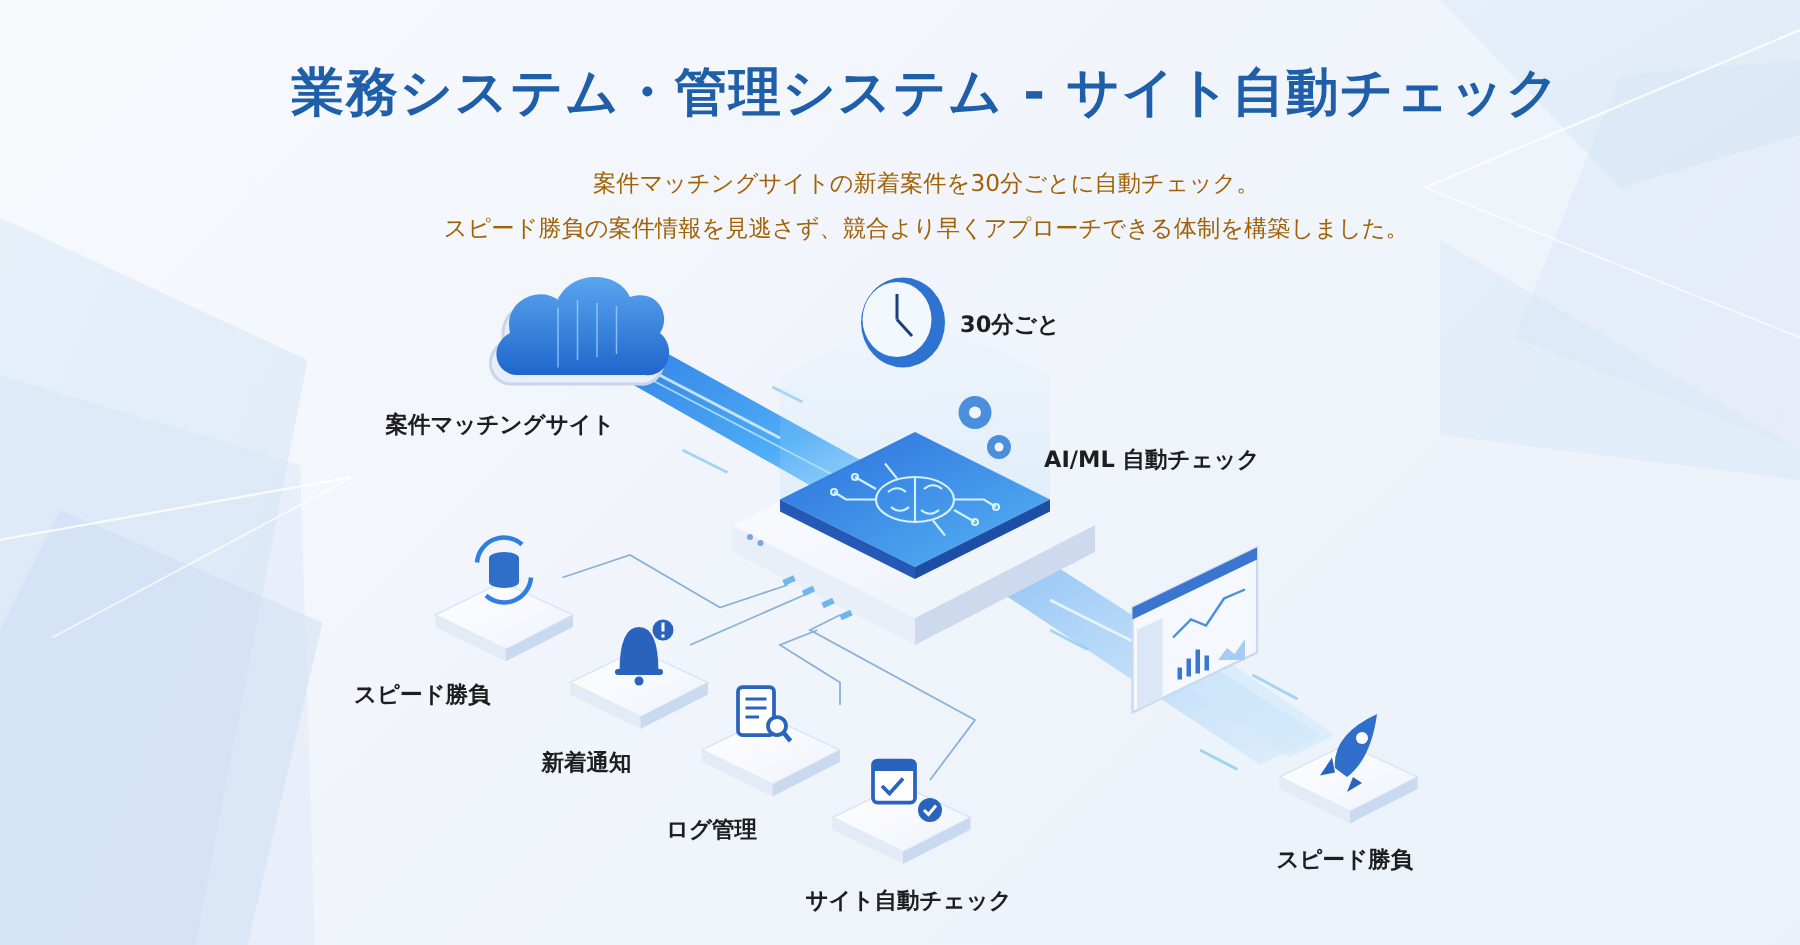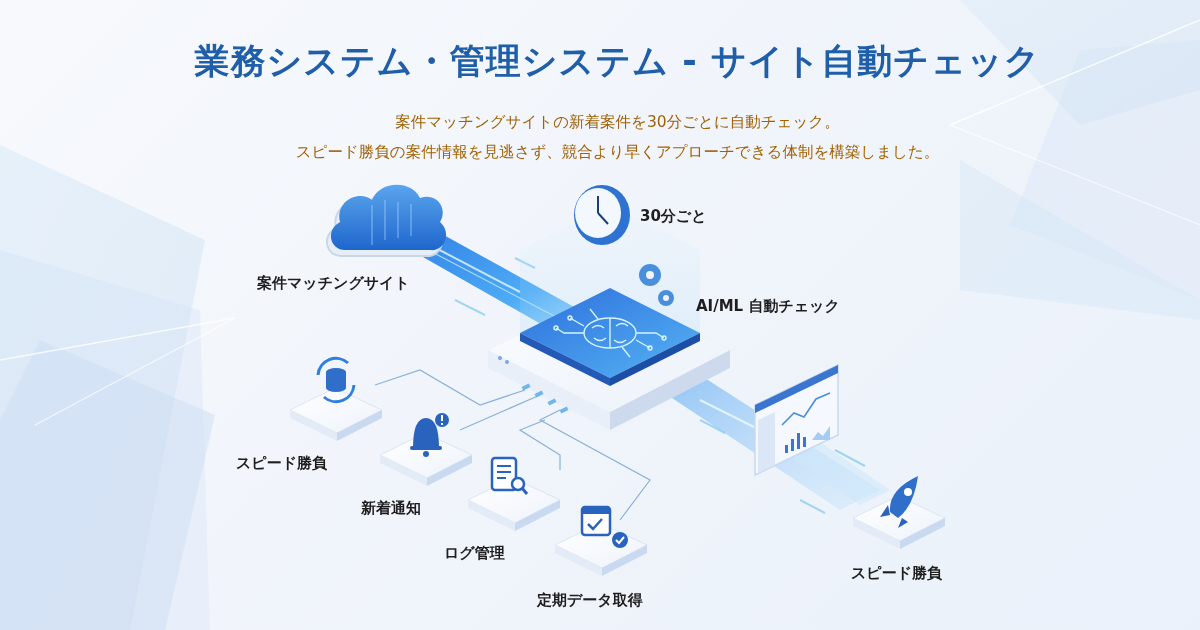--- a/index.html
+++ b/index.html
@@ -253,14 +253,14 @@
     <path d="M902,518 l-4,10 l10,-6 z" fill="#2a63bd"></path>
   </g>
 </svg>
 
 <div class="label" style="left:257px; top:274px;">案件マッチングサイト</div>
 <div class="label" style="left:640px; top:207px;">30分ごと</div>
 <div class="label" style="left:696px; top:297px;">AI/ML 自動チェック</div>
 <div class="label" style="left:236px; top:454px;">スピード勝負</div>
 <div class="label" style="left:361px; top:499px;">新着通知</div>
 <div class="label" style="left:444px; top:544px;">ログ管理</div>
-<div class="label" style="left:537px; top:591px;">定期データ取得</div>
+<div class="label" style="left:537px; top:591px;">サイト自動チェック</div>
 <div class="label" style="left:851px; top:564px;">スピード勝負</div>
 
 </body></html>

